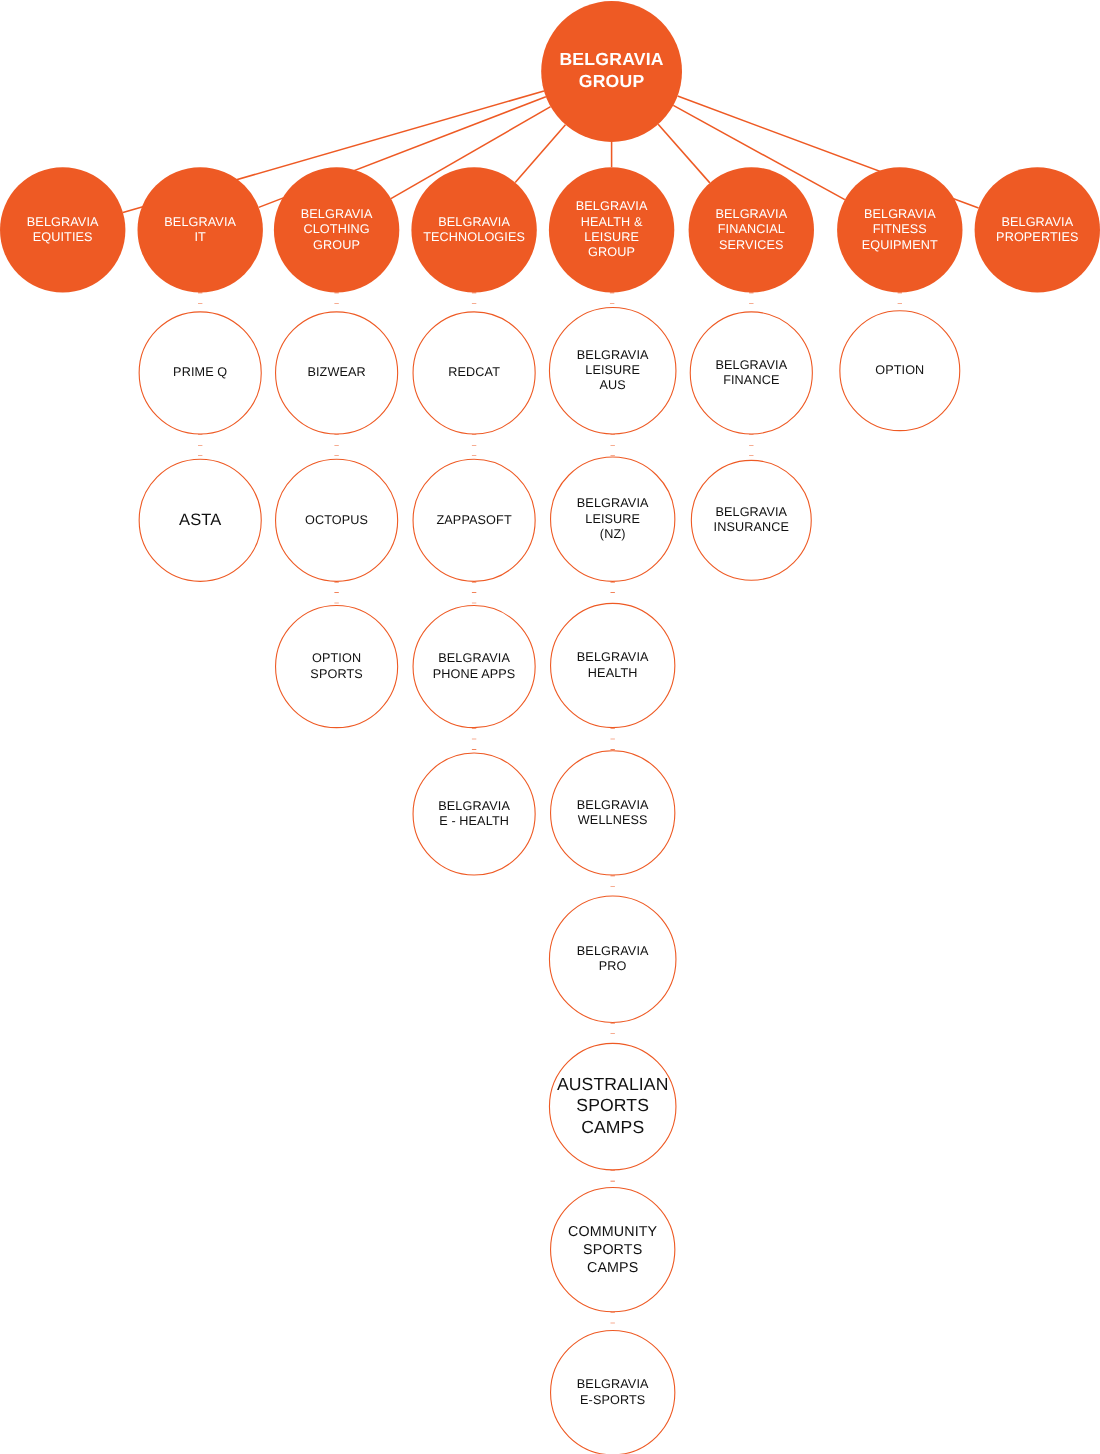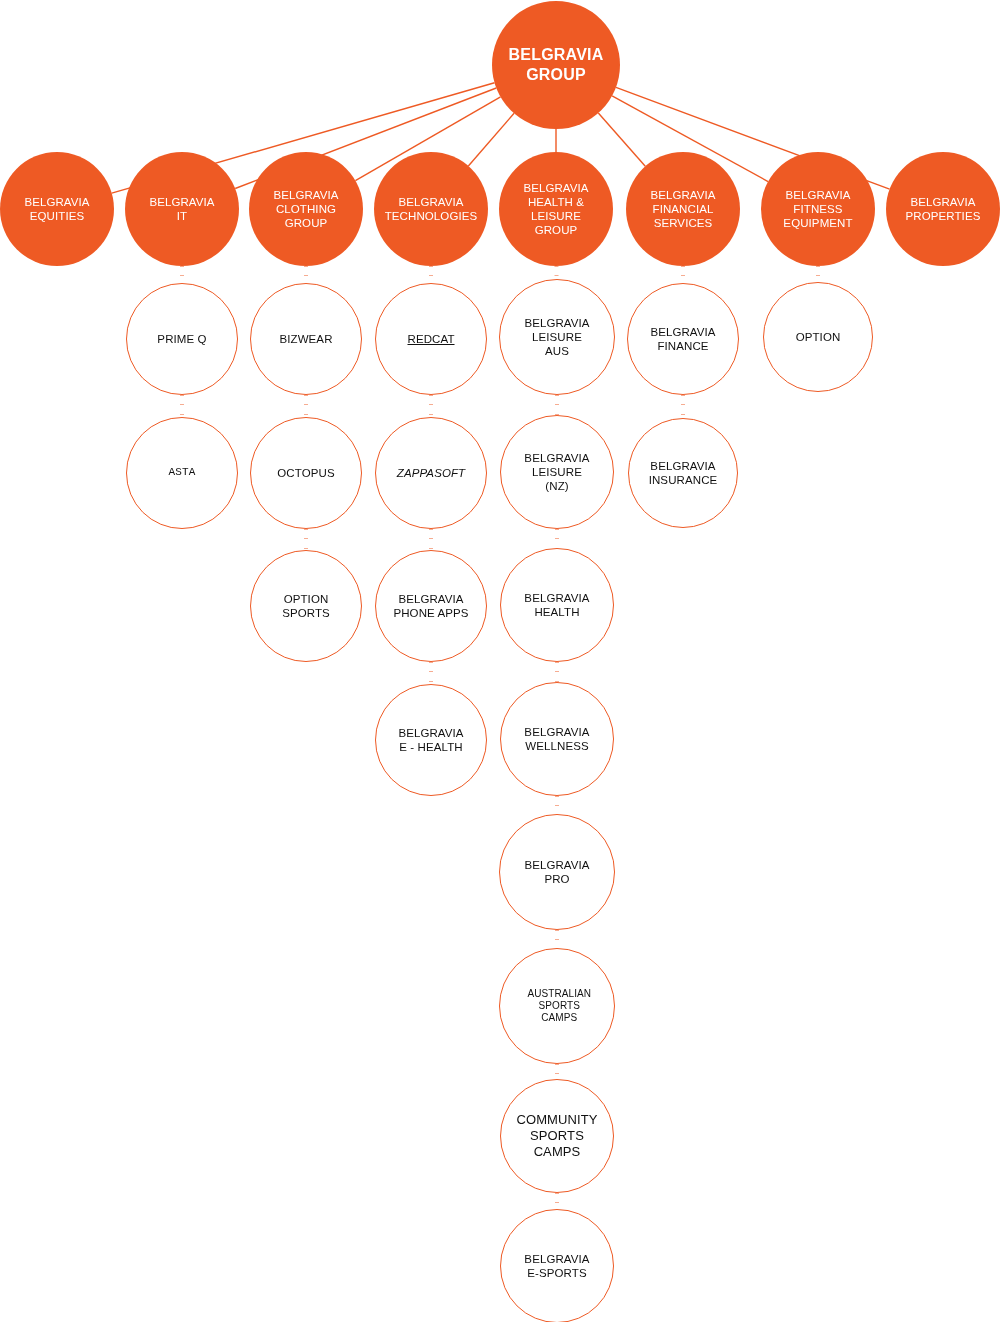--- a/index.html
+++ b/index.html
@@ -135,42 +135,42 @@
       <div class="node division" style="left: 886px; top: 152px; width: 114px; height: 114px; font-size: 11.5px;">
         <span class="label">BELGRAVIA
 PROPERTIES</span>
       </div>
       <div class="node sub" style="left: 126px; top: 283px; width: 112px; height: 112px; font-size: 11.5px; justify-content: center;">
         <span class="label">PRIME Q</span>
       </div>
       <div class="node sub" style="left: 250px; top: 283px; width: 112px; height: 112px; font-size: 11.5px;">
         <span class="label">BIZWEAR</span>
       </div>
-      <div class="node sub" style="left: 375px; top: 283px; width: 112px; height: 112px; font-size: 11.5px; text-decoration: underline;">
+      <div class="node sub" style="left: 375px; top: 283px; width: 112px; height: 112px; font-size: 11.5px;">
         <span class="label">REDCAT</span>
       </div>
       <div class="node sub" style="left: 499px; top: 279px; width: 116px; height: 116px; font-size: 11.5px;">
         <span class="label">BELGRAVIA
 LEISURE
 AUS</span>
       </div>
       <div class="node sub" style="left: 627px; top: 283px; width: 112px; height: 112px; font-size: 11.5px;">
         <span class="label">BELGRAVIA
 FINANCE</span>
       </div>
       <div class="node sub" style="left: 763px; top: 282px; width: 110px; height: 110px; font-size: 11.5px;">
         <span class="label">OPTION</span>
       </div>
-      <div class="node sub" style="left: 126px; top: 417px; width: 112px; height: 112px; font-size: 11px; font-family: Liberation Mono, monospace;">
+      <div class="node sub" style="left: 126px; top: 417px; width: 112px; height: 112px; font-size: 15px;">
         <span class="label">ASTA</span>
       </div>
       <div class="node sub" style="left: 250px; top: 417px; width: 112px; height: 112px; font-size: 11.5px; justify-content: center;">
         <span class="label">OCTOPUS</span>
       </div>
-      <div class="node sub" style="left: 375px; top: 417px; width: 112px; height: 112px; font-size: 11.5px; font-style: italic;">
+      <div class="node sub" style="left: 375px; top: 417px; width: 112px; height: 112px; font-size: 11.5px;">
         <span class="label">ZAPPASOFT</span>
       </div>
       <div class="node sub" style="left: 500px; top: 415px; width: 114px; height: 114px; font-size: 11.5px;">
         <span class="label">BELGRAVIA
 LEISURE
 (NZ)</span>
       </div>
       <div class="node sub" style="left: 628px; top: 418px; width: 110px; height: 110px; font-size: 11.5px;">
         <span class="label">BELGRAVIA
 INSURANCE</span>
@@ -192,21 +192,21 @@
 E - HEALTH</span>
       </div>
       <div class="node sub" style="left: 500px; top: 682px; width: 114px; height: 114px; font-size: 11.5px;">
         <span class="label">BELGRAVIA
 WELLNESS</span>
       </div>
       <div class="node sub" style="left: 499px; top: 814px; width: 116px; height: 116px; font-size: 11.5px;">
         <span class="label">BELGRAVIA
 PRO</span>
       </div>
-      <div class="node sub" style="left: 499px; top: 948px; width: 116px; height: 116px; font-size: 10px; justify-content: flex-end;">
+      <div class="node sub" style="left: 499px; top: 948px; width: 116px; height: 116px; font-size: 16px;">
         <span class="label">AUSTRALIAN
 SPORTS
 CAMPS</span>
       </div>
       <div class="node sub" style="left: 500px; top: 1079px; width: 114px; height: 114px; font-size: 13px;">
         <span class="label">COMMUNITY
 SPORTS
 CAMPS</span>
       </div>
       <div class="node sub" style="left: 500px; top: 1209px; width: 114px; height: 114px; font-size: 11.5px;">

